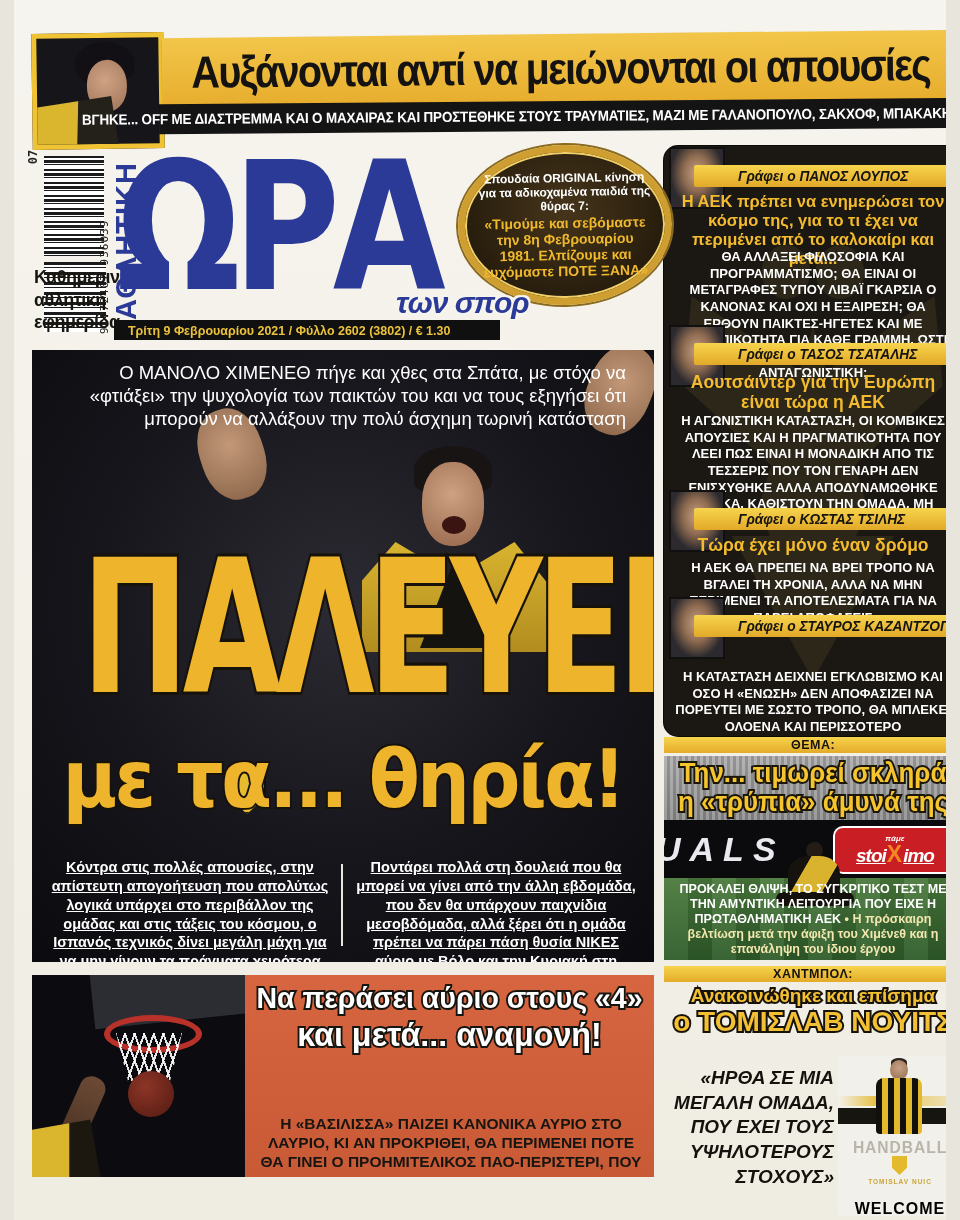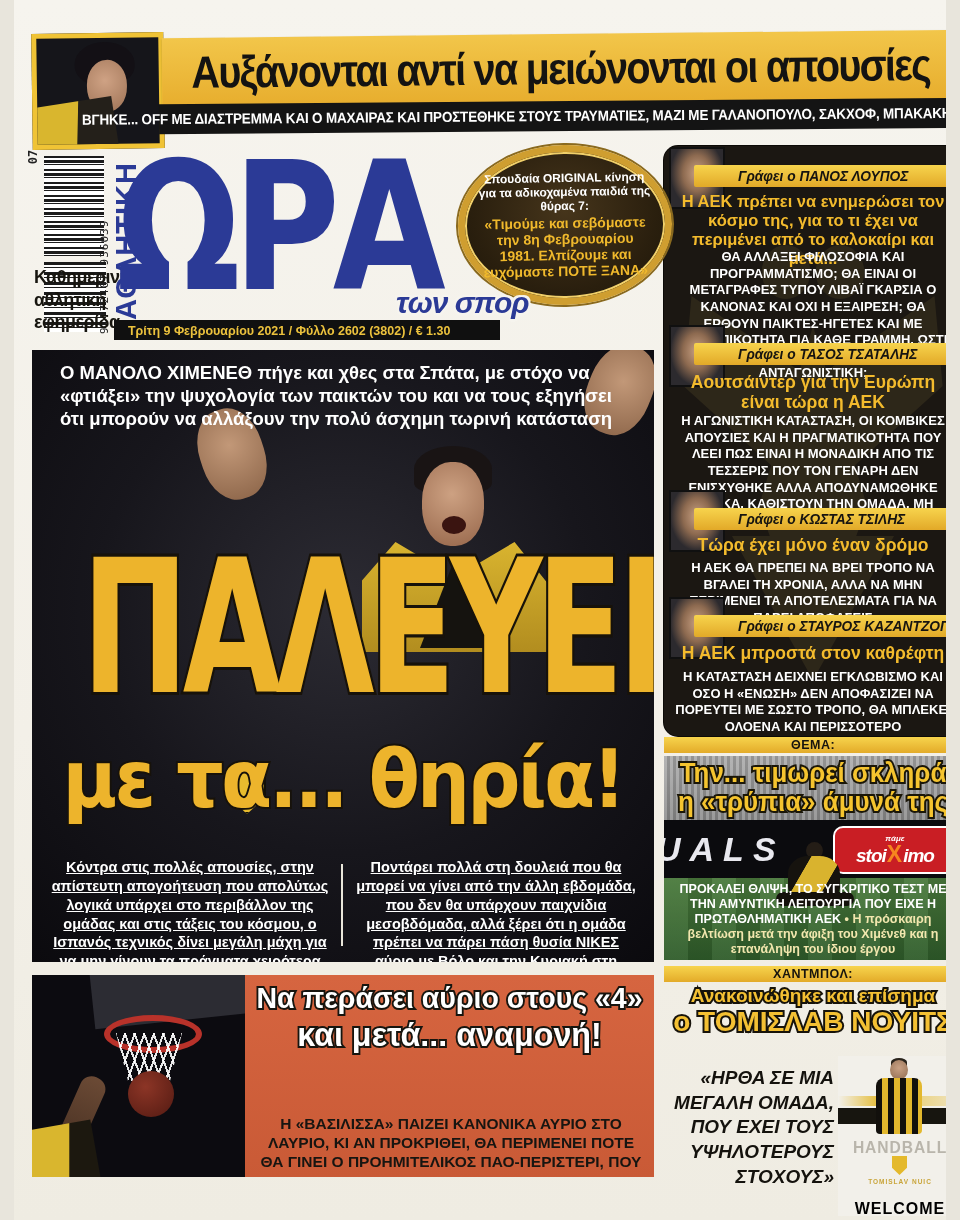--- a/index.html
+++ b/index.html
@@ -56,21 +56,21 @@
   .thema-strip{left:650px;top:737px;width:298px;height:16px;}
   .gold-strip span{font-size:12.5px;font-weight:900;color:#17140e;letter-spacing:0.5px;}
   .thema-photo{left:650px;top:756px;width:298px;height:204px;overflow:hidden;background:#8f8f8f;}
   .th-stands{position:absolute;left:0;top:0;width:298px;height:64px;background:
      repeating-linear-gradient(90deg,rgba(255,255,255,.14) 0 3px,rgba(0,0,0,.12) 3px 6px),linear-gradient(180deg,#a8a8a8,#8a8a8a);}
   .th-led{position:absolute;left:0;top:64px;width:298px;height:58px;background:#0b0b0e;}
   .th-led-text{position:absolute;left:-8px;top:10px;color:#e9e9ef;font-weight:900;font-size:34px;letter-spacing:9px;font-style:italic;}
   .stx{position:absolute;right:5px;top:6px;width:120px;height:44px;background:#c91e24;border:2px solid #fff;border-radius:10px;display:flex;align-items:center;justify-content:center;flex-direction:column;}
   .stx-top{font-size:8px;color:#fff;font-style:italic;font-weight:bold;line-height:1;}
   .stx-row{display:flex;align-items:baseline;line-height:1;}
-  .stx-row .w{color:#fff;font-weight:900;font-style:italic;font-size:19px;letter-spacing:-1px;}
+  .stx-row .w{color:#fff;font-weight:900;font-style:italic;font-size:19px;letter-spacing:-1px;text-decoration:underline;}
   .stx-row .x{color:#f6861f;font-weight:900;font-size:23px;margin:0 1px;}
   .th-pitch{position:absolute;left:0;top:122px;width:298px;height:82px;background:
      repeating-linear-gradient(90deg,rgba(255,255,255,.05) 0 24px,rgba(0,0,0,.10) 24px 48px),linear-gradient(180deg,#4a7a3c,#2f5c2a);}
   .th-player-head{position:absolute;left:142px;top:86px;width:17px;height:17px;border-radius:50%;background:#241d16;}
   .th-player-body{position:absolute;left:124px;top:100px;width:52px;height:44px;border-radius:40% 40% 30% 30%;background:linear-gradient(120deg,#16130e 30%,#d9b32e 31% 70%,#16130e 71%);}
   .th-player-legs{position:absolute;left:112px;top:136px;width:78px;height:14px;border-radius:8px;background:#14110c;}
   .th-head{position:absolute;left:0;top:3px;width:298px;text-align:center;color:#f5c42f;font-weight:900;font-size:27px;line-height:1.07;transform:scaleX(0.96);
     -webkit-text-stroke:4px #1a1608;paint-order:stroke fill;}
   .th-cap{position:absolute;left:4px;bottom:3px;width:290px;text-align:center;line-height:1.2;font-size:12.5px;font-weight:900;}
   .th-cap .c1{color:#ffffff;}
@@ -83,21 +83,21 @@
   .mp-hand.l{left:168px;top:58px;transform:rotate(-18deg);}
   .mp-hand.r{left:556px;top:-6px;transform:rotate(22deg);}
   .mp-hair{position:absolute;left:382px;top:96px;width:78px;height:46px;border-radius:50% 50% 20% 20%;background:#191414;}
   .mp-face{position:absolute;left:390px;top:112px;width:62px;height:84px;border-radius:46%;background:radial-gradient(circle at 48% 38%,#cda182,#96664a);}
   .mp-mouth{position:absolute;left:410px;top:166px;width:24px;height:18px;border-radius:50%;background:#3a1410;}
   .mp-hood{position:absolute;left:330px;top:192px;width:186px;height:110px;background:linear-gradient(180deg,#d9b42f,#b28d1f);
      clip-path:polygon(0 35%,18% 0,40% 22%,50% 55%,62% 20%,82% 0,100% 38%,100% 100%,0 100%);}
   .mp-shirt{position:absolute;left:388px;top:208px;width:70px;height:90px;background:#15130f;clip-path:polygon(50% 0,100% 100%,0 100%);}
   .mp-crest{position:absolute;left:196px;top:418px;width:34px;height:42px;background:#e7bb2e;border:2px solid #121008;
      clip-path:polygon(0 0,100% 0,100% 62%,50% 100%,0 62%);}
-  .mp-kicker{position:absolute;left:28px;top:12px;width:566px;text-align:left;color:#fff;font-weight:700;font-size:18.5px;line-height:1.24;}
+  .mp-kicker{position:absolute;left:28px;top:12px;width:566px;text-align:right;color:#fff;font-weight:400;font-size:18.5px;line-height:1.24;}
   .mp-h1{position:absolute;left:0;top:196px;width:622px;text-align:center;color:#edb42c;font-weight:900;font-family:"DejaVu Sans",sans-serif;
      font-size:152px;line-height:1;letter-spacing:-7px;transform:scale(0.84,1.22);transform-origin:50% 30%;
      -webkit-text-stroke:5px #17120a;paint-order:stroke fill;}
   .mp-h2{position:absolute;left:0;top:390px;width:622px;text-align:center;color:#edb42c;font-weight:900;font-family:"DejaVu Sans",sans-serif;
      font-size:80px;line-height:1;letter-spacing:-3px;transform:scaleX(0.93);
      -webkit-text-stroke:4px #17120a;paint-order:stroke fill;}
   .mp-col{position:absolute;top:508px;width:288px;text-align:center;color:#fff;font-weight:bold;font-size:14.5px;line-height:1.3;text-decoration:underline;}
   .mp-col.left{left:14px;}
   .mp-col.right{left:320px;}
   .mp-divider{position:absolute;left:309px;top:514px;width:2px;height:82px;background:#e9e6da;}
@@ -204,21 +204,20 @@
     <div class="colstrip" style="top:362px;">
       <span>Γράφει ο ΚΩΣΤΑΣ ΤΣΙΛΗΣ</span>
     </div>
     <div class="colhead" style="top:389px;font-size:17.5px;">Τώρα έχει μόνο έναν δρόμο</div>
     <div class="colbody" style="top:414px;">Η ΑΕΚ ΘΑ ΠΡΕΠΕΙ ΝΑ ΒΡΕΙ ΤΡΟΠΟ ΝΑ ΒΓΑΛΕΙ ΤΗ ΧΡΟΝΙΑ, ΑΛΛΑ ΝΑ ΜΗΝ ΠΕΡΙΜΕΝΕΙ ΤΑ ΑΠΟΤΕΛΕΣΜΑΤΑ ΓΙΑ ΝΑ ΠΑΡΕΙ ΑΠΟΦΑΣΕΙΣ</div>
 
     <div class="mug" style="top:451px;"></div>
     <div class="colstrip" style="top:469px;">
       <span>Γράφει ο ΣΤΑΥΡΟΣ ΚΑΖΑΝΤΖΟΓΛΟΥ</span>
     </div>
-    <div class="colhead" style="top:497px;font-size:17.5px;">Η ΑΕΚ μπροστά στον καθρέφτη</div>
     <div class="colbody" style="top:523px;">Η ΚΑΤΑΣΤΑΣΗ ΔΕΙΧΝΕΙ ΕΓΚΛΩΒΙΣΜΟ ΚΑΙ ΟΣΟ Η «ΕΝΩΣΗ» ΔΕΝ ΑΠΟΦΑΣΙΖΕΙ ΝΑ ΠΟΡΕΥΤΕΙ ΜΕ ΣΩΣΤΟ ΤΡΟΠΟ, ΘΑ ΜΠΛΕΚΕΙ ΟΛΟΕΝΑ ΚΑΙ ΠΕΡΙΣΣΟΤΕΡΟ</div>
   </div>
 
   <div class="abs main-photo">
     <div class="mp-hand l"></div>
     <div class="mp-hand r"></div>
     <div class="mp-hair"></div>
     <div class="mp-face"></div>
     <div class="mp-mouth"></div>
     <div class="mp-hood"></div>

